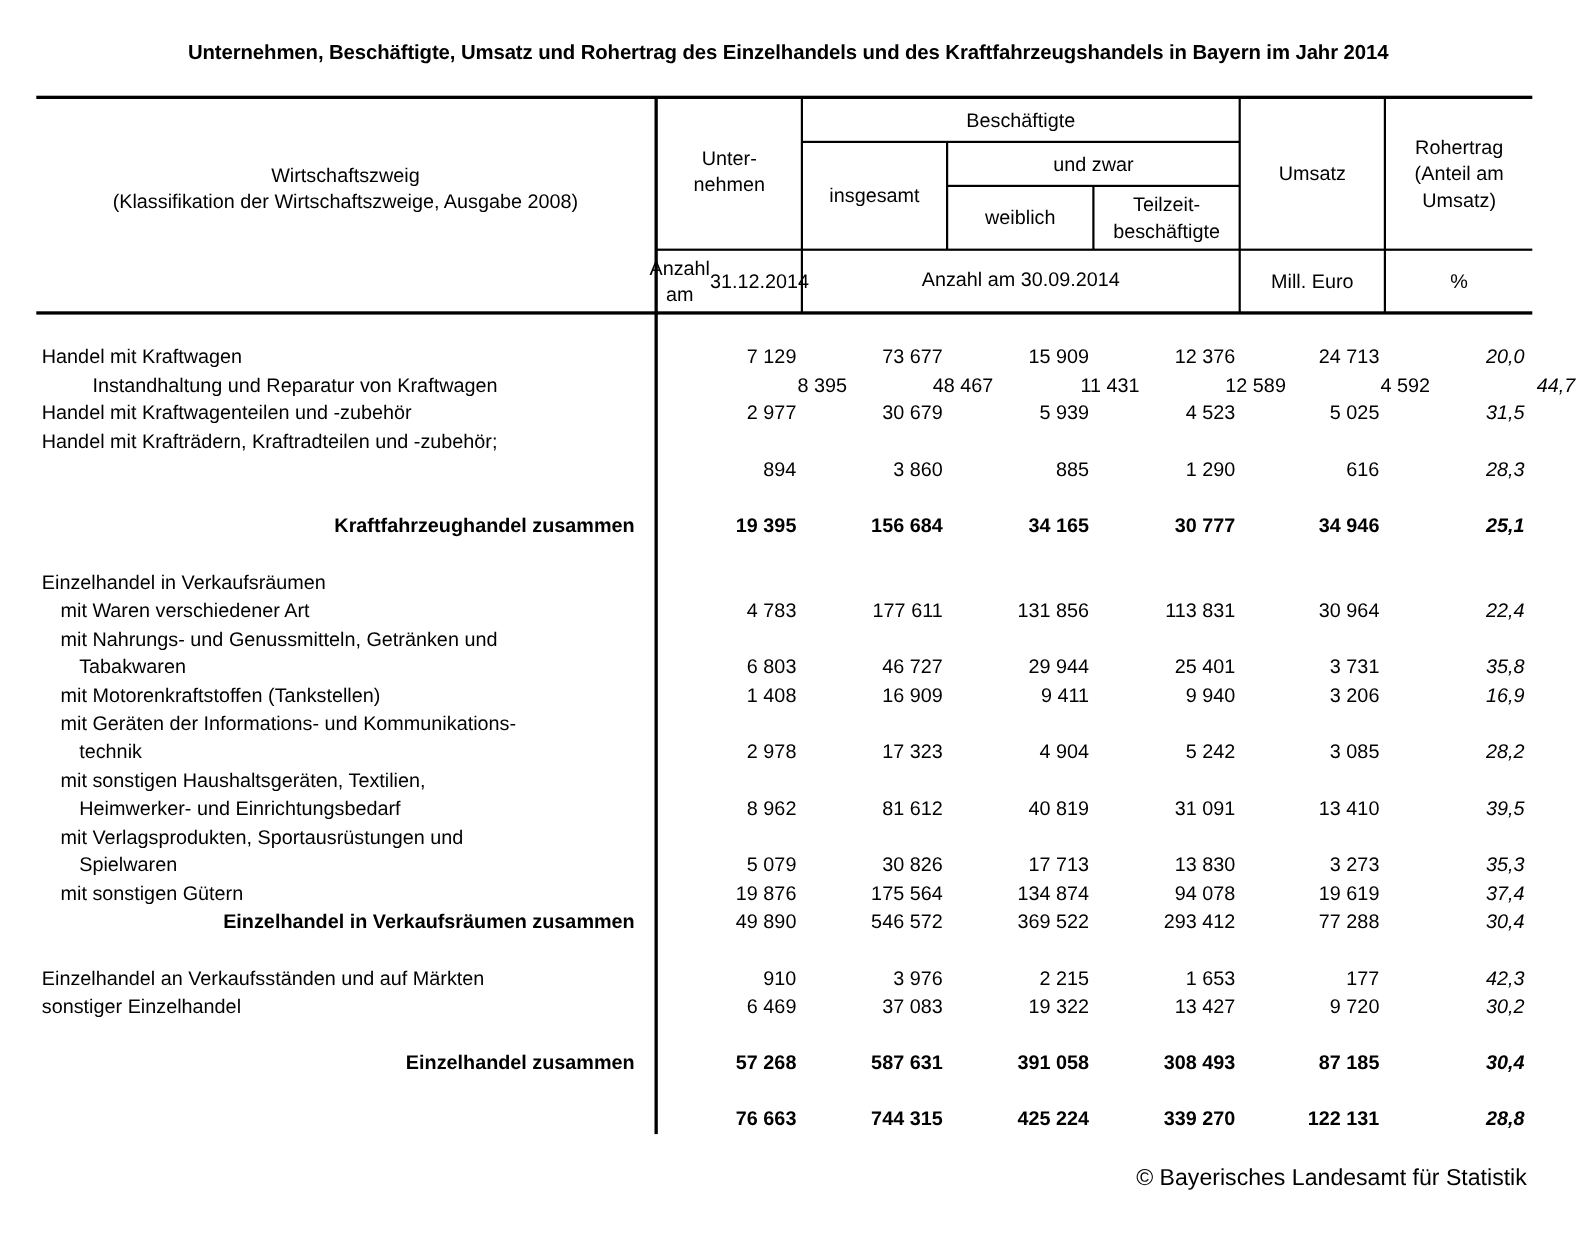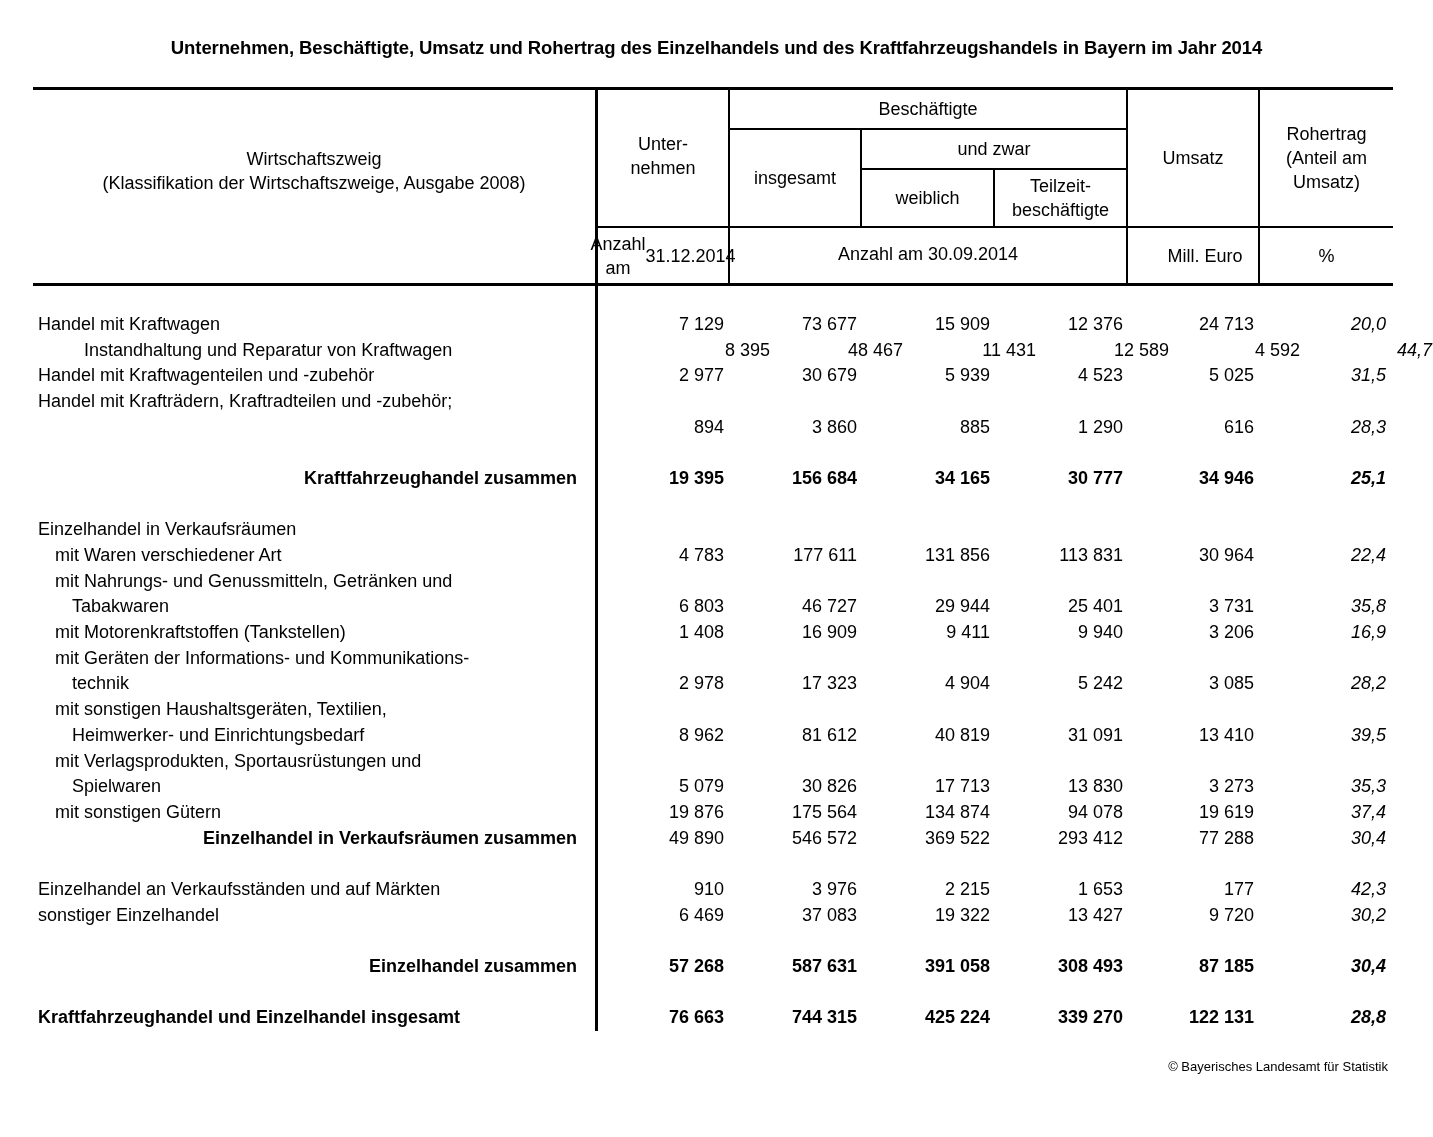--- a/index.html
+++ b/index.html
@@ -29,21 +29,21 @@
     position: absolute; top: 0; text-align: right; line-height: 26px; white-space: nowrap;
   }
   .row.bold .label, .row.bold .num { font-weight: bold; }
   .c0 { right: calc(1433px - 724px); }
   .c1 { right: calc(1433px - 857px); }
   .c2 { right: calc(1433px - 990px); }
   .c3 { right: calc(1433px - 1123px); }
   .c4 { right: calc(1433px - 1254px); }
   .c5 { right: calc(1433px - 1386px); font-style: italic; }
   .footer {
-    position: absolute; right: 45px; top: 1059px; font-size: 13px;
+    position: absolute; right: 45px; top: 1059px; font-size: 21px;
   }
 </style>
 </head>
 <body>
 
 <div class="title">Unternehmen, Beschäftigte, Umsatz und Rohertrag des Einzelhandels und des Kraftfahrzeugshandels in Bayern im Jahr 2014</div>
 
 <div class="hline" style="left:33px; top:87px; width:1360px; height:3px;"></div>
 <div class="hline" style="left:33px; top:283px; width:1360px; height:3px;"></div>
 <div class="hline" style="left:597px; top:226px; width:796px; height:2px;"></div>
@@ -76,21 +76,21 @@
 <div class="hcell" style="left:1260px; top:90px; width:133px; height:136px; flex-direction:column;">
   <span>Rohertrag</span>
   <span>(Anteil am</span>
   <span>Umsatz)</span>
 </div>
 <div class="hcell" style="left:598px; top:228px; width:130px; height:55px; flex-direction:row;">
   <span>Anzahl am</span>
   <span>31.12.2014</span>
 </div>
 <div class="hcell" style="left:730px; top:228px; width:396px; height:55px; padding-bottom:4px; box-sizing:border-box;">Anzahl am 30.09.2014</div>
-<div class="hcell" style="left:1128px; top:228px; width:130px; height:55px;padding-left:12px;">Mill. Euro</div>
+<div class="hcell" style="left:1128px; top:228px; width:130px; height:55px;">Mill. Euro</div>
 <div class="hcell" style="left:1260px; top:228px; width:133px; height:55px;">%</div>
 
 <div class="row" style="top:311px;">
   <span class="label">Handel mit Kraftwagen</span>
   <span class="num c0">7 129</span>
   <span class="num c1">73 677</span>
   <span class="num c2">15 909</span>
   <span class="num c3">12 376</span>
   <span class="num c4">24 713</span>
   <span class="num c5">20,0</span>
@@ -241,21 +241,20 @@
 <div class="row bold" style="top:953px;">
   <span class="label right">Einzelhandel zusammen</span>
   <span class="num c0">57 268</span>
   <span class="num c1">587 631</span>
   <span class="num c2">391 058</span>
   <span class="num c3">308 493</span>
   <span class="num c4">87 185</span>
   <span class="num c5">30,4</span>
 </div>
 <div class="row bold" style="top:1004px;">
-  <span class="label">Kraftfahrzeughandel und Einzelhandel insgesamt</span>
   <span class="num c0">76 663</span>
   <span class="num c1">744 315</span>
   <span class="num c2">425 224</span>
   <span class="num c3">339 270</span>
   <span class="num c4">122 131</span>
   <span class="num c5">28,8</span>
 </div>
 
 <div class="footer">© Bayerisches Landesamt für Statistik</div>
 

